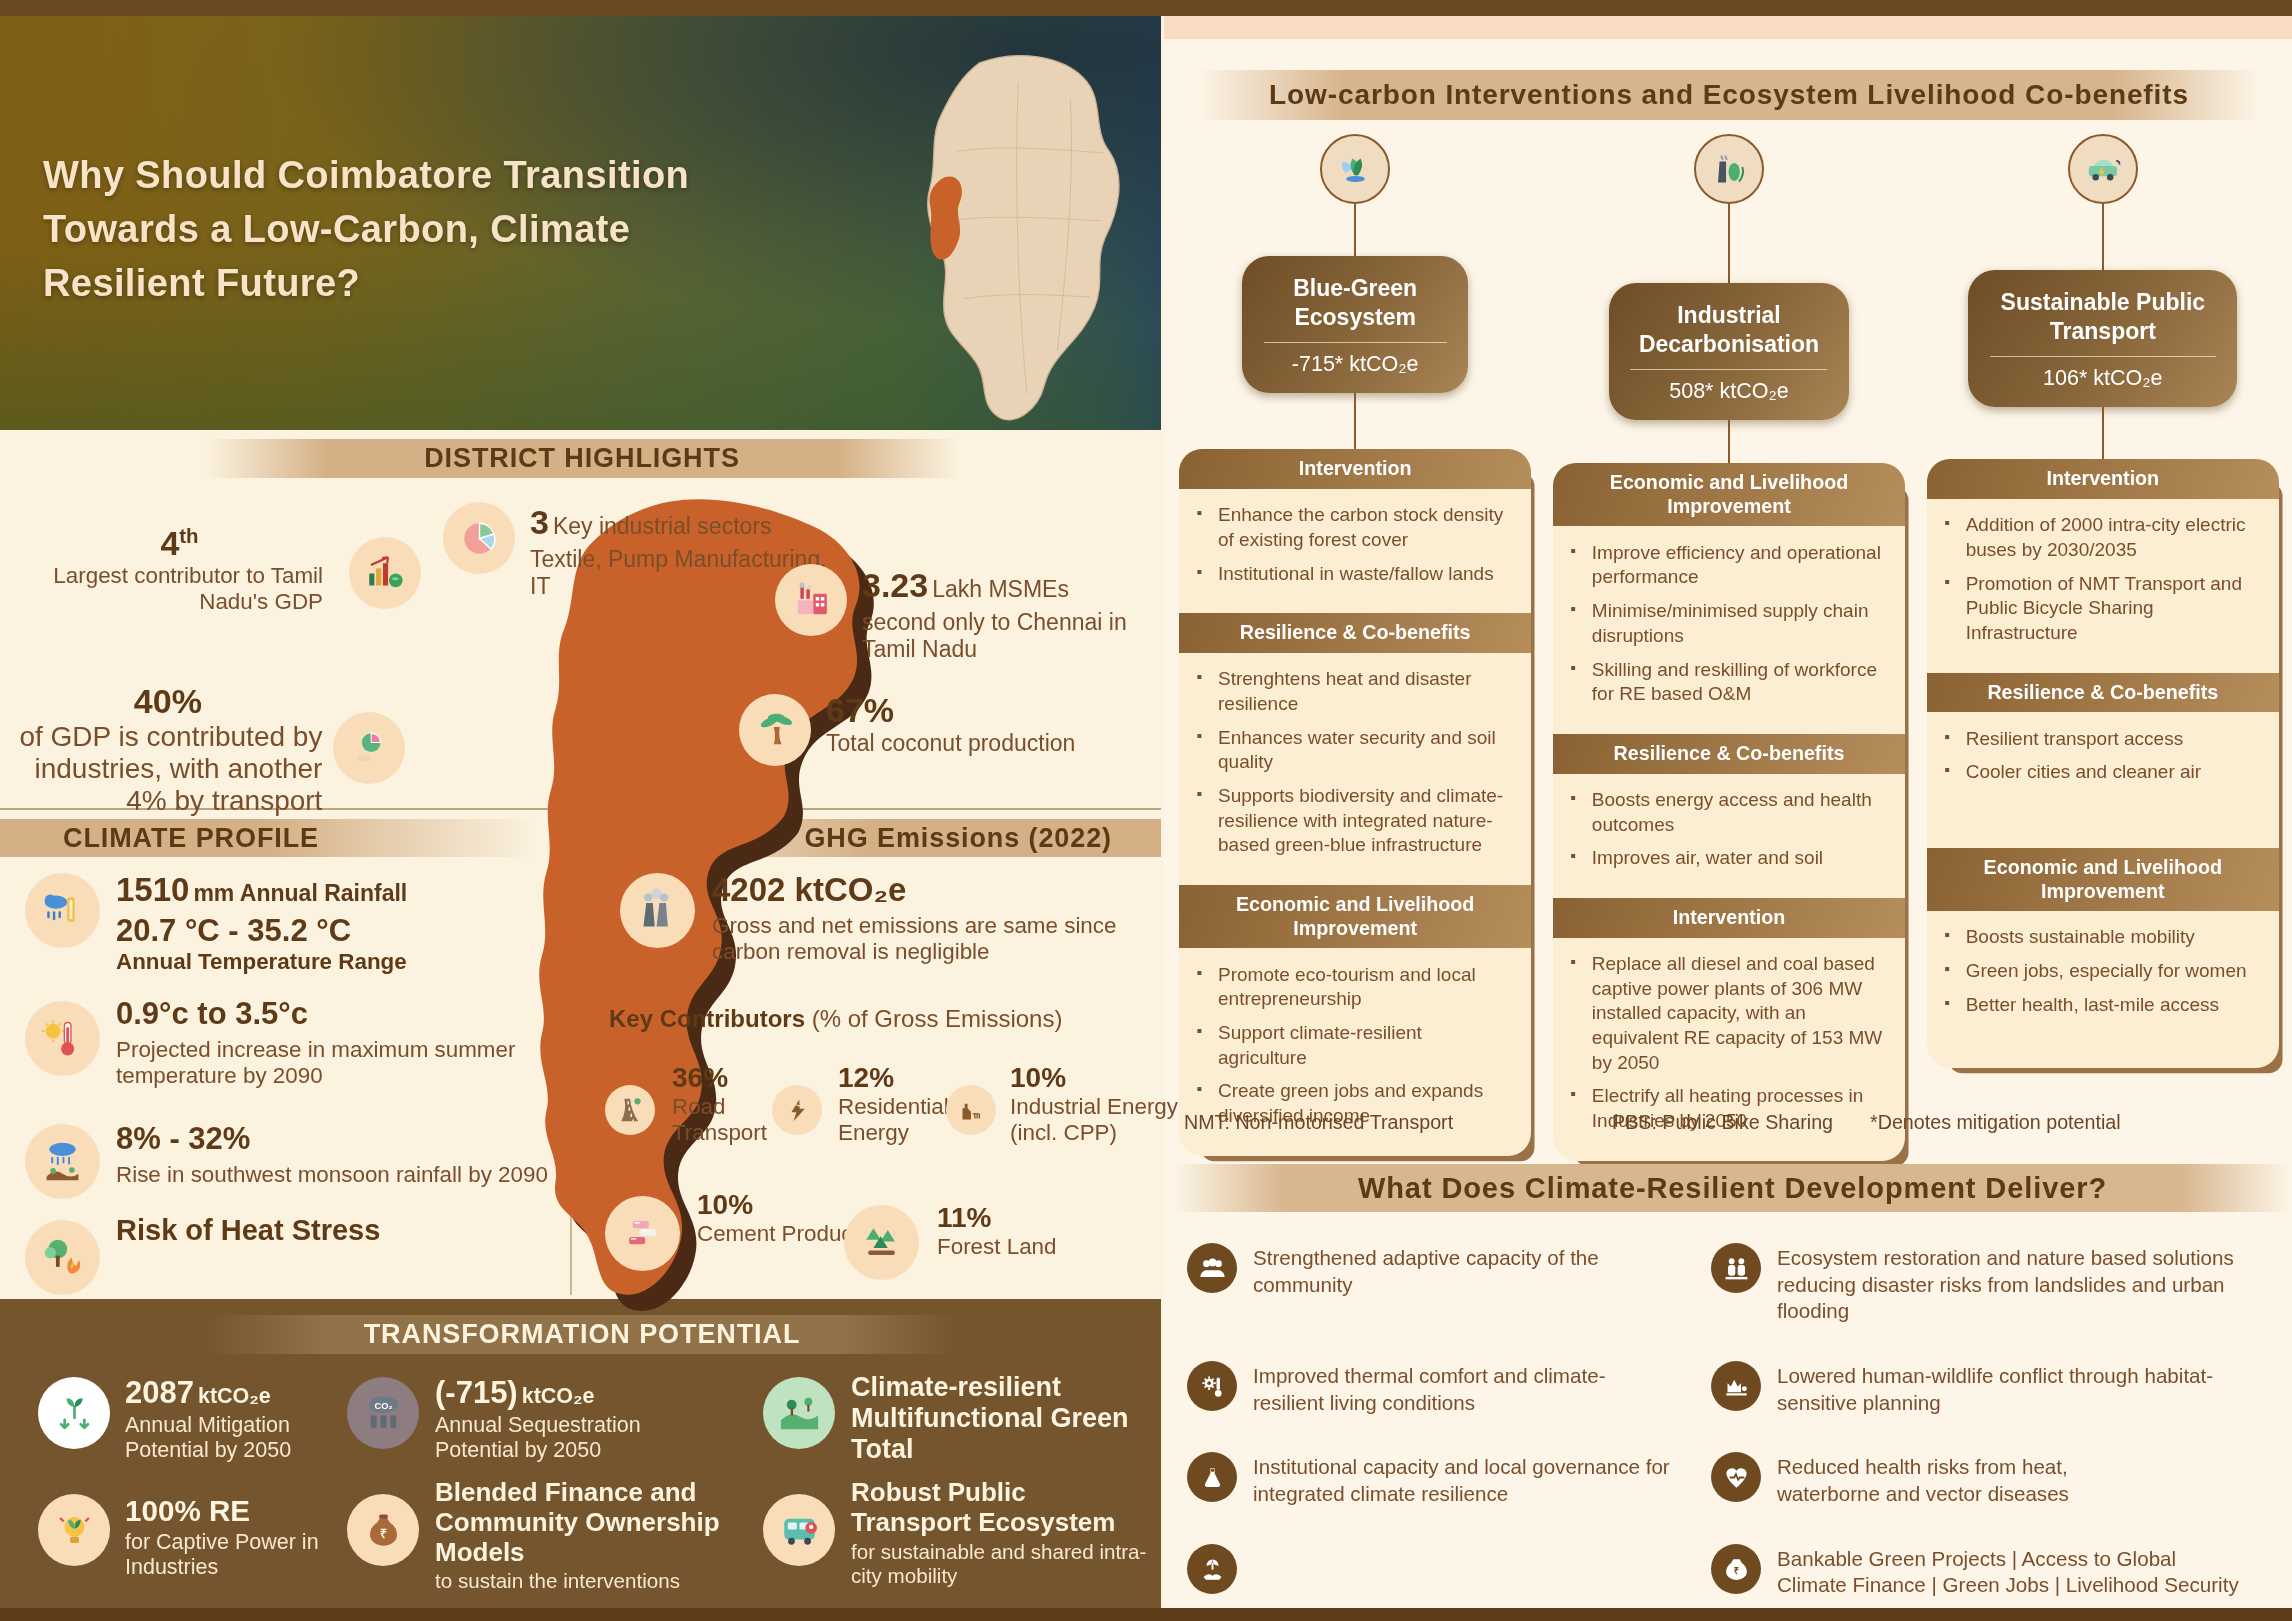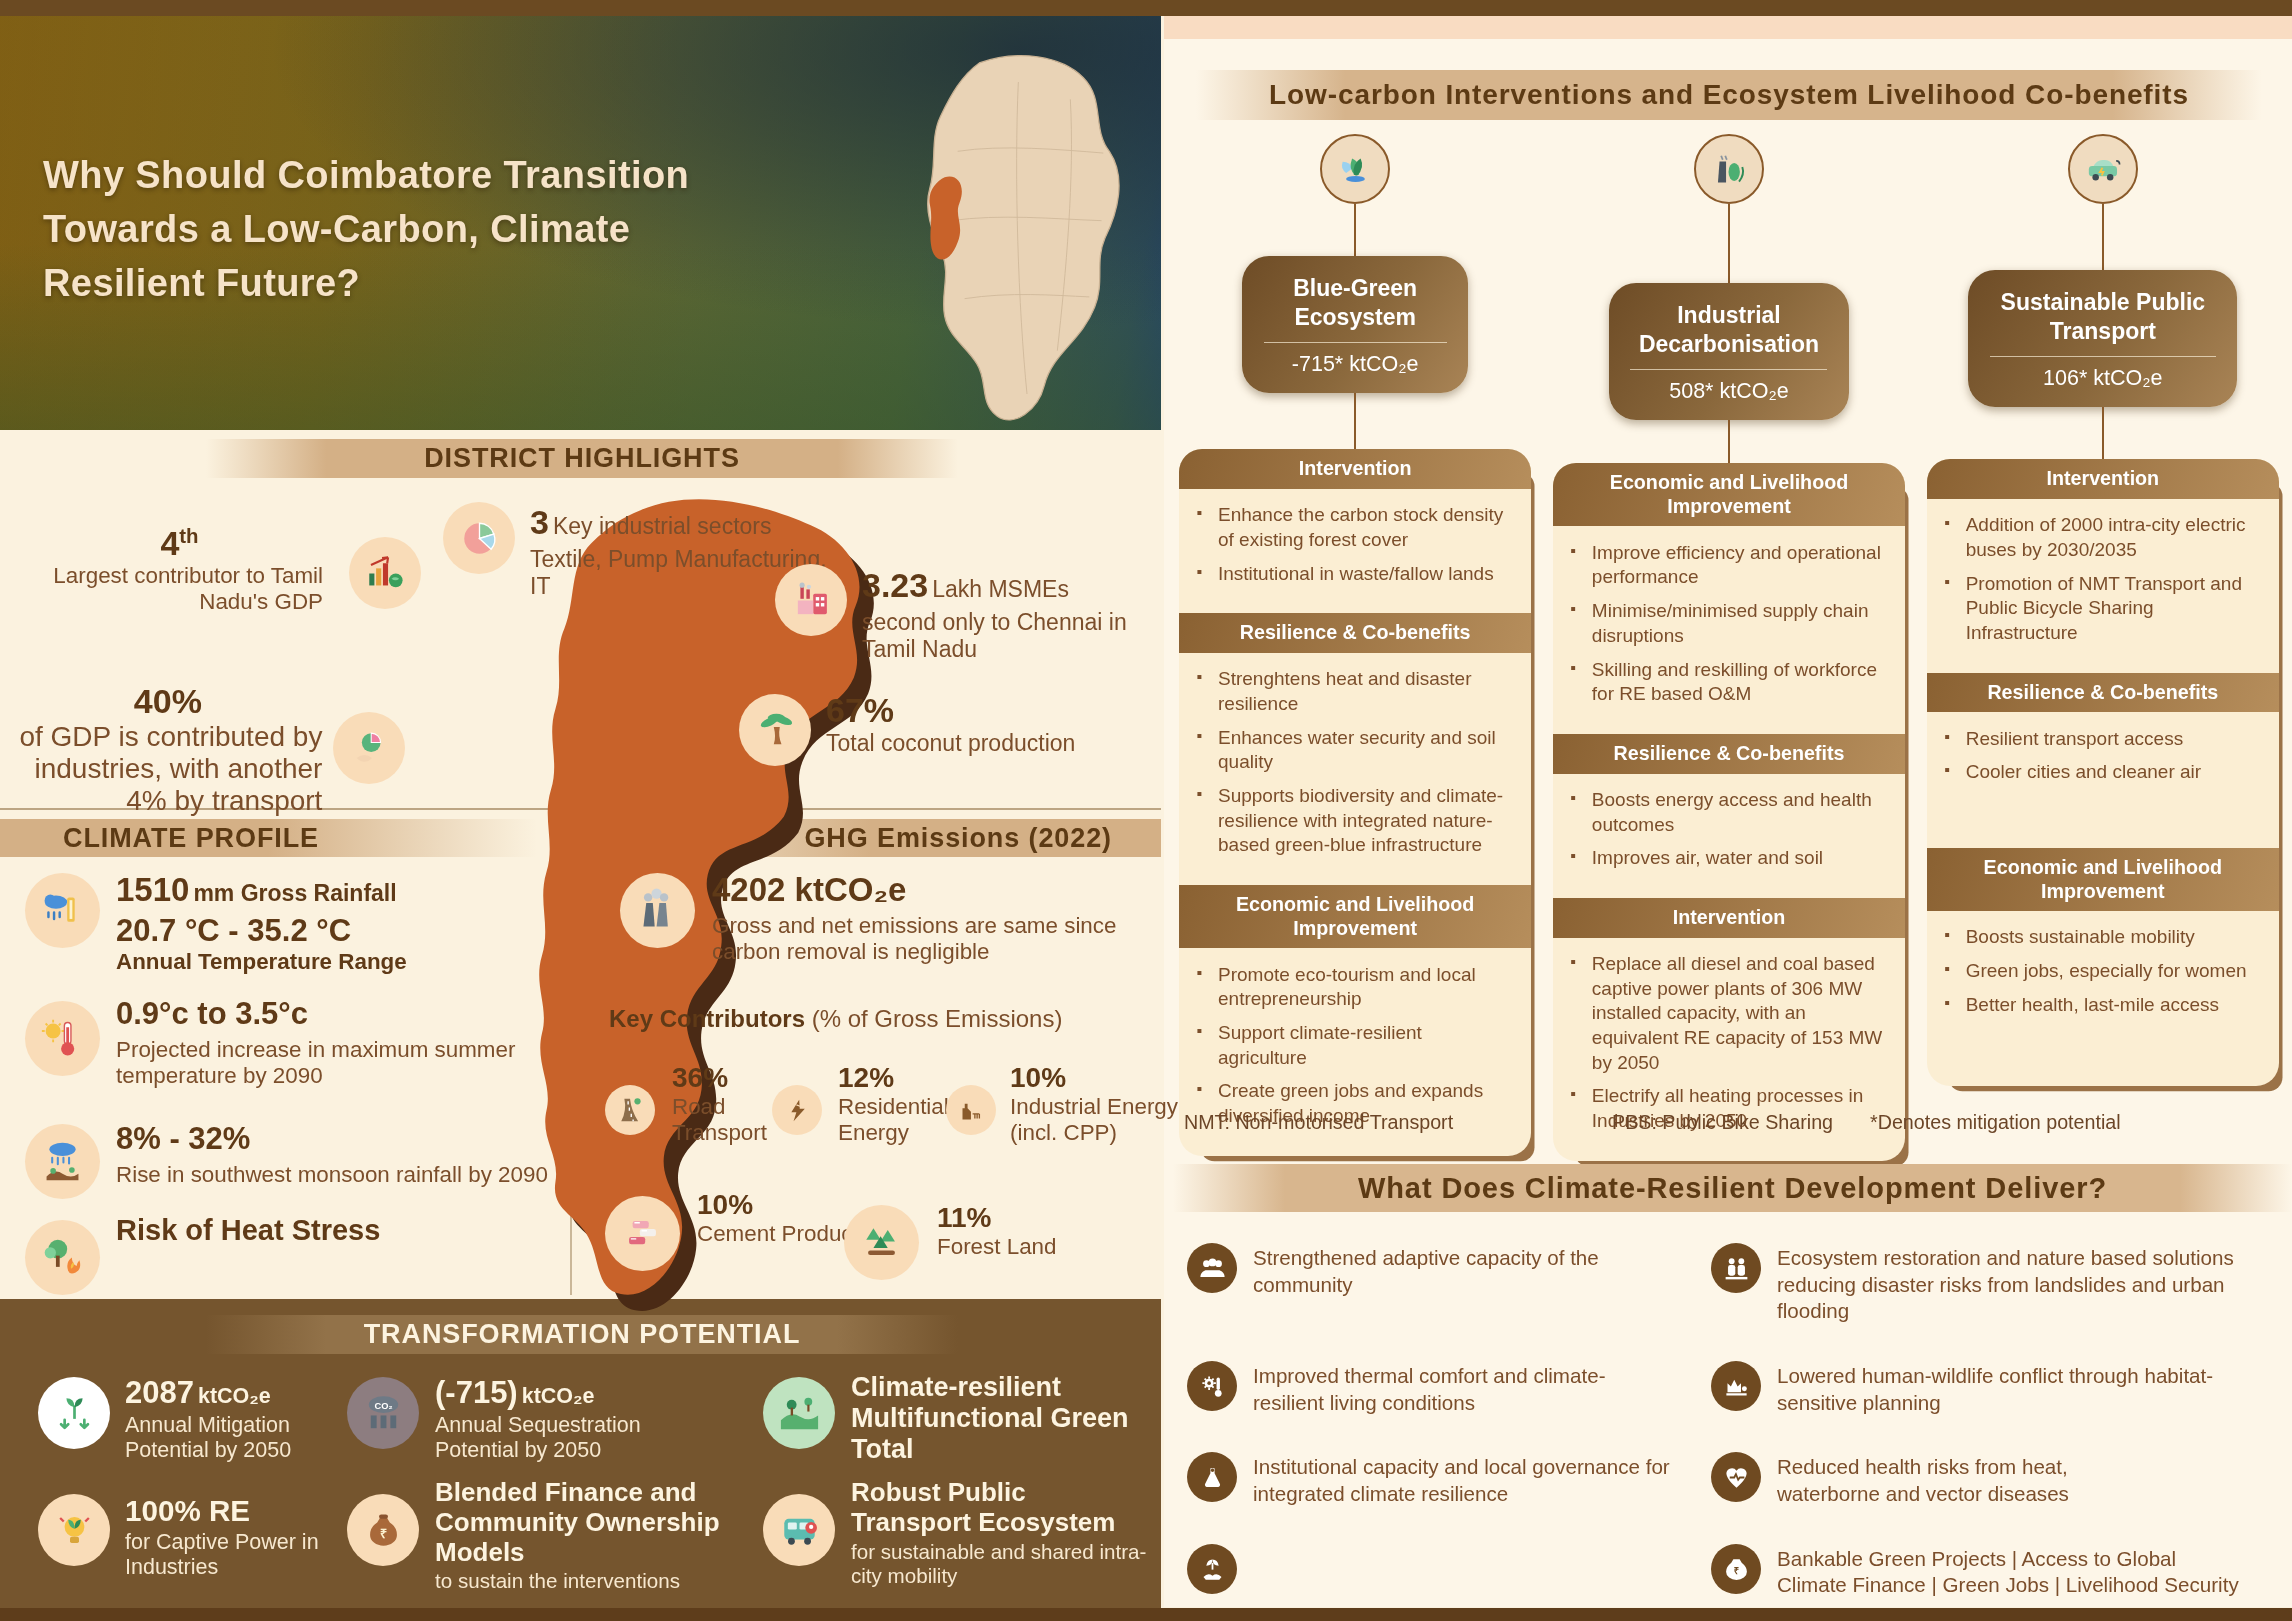--- a/index.html
+++ b/index.html
@@ -216,21 +216,21 @@
         <circle cx="11" cy="13" r="6" fill="#4a90d9"></circle>
         <g stroke="#3b7fc4" stroke-width="2.6" stroke-linecap="round">
           <path d="M9 26v5M15 26v7M21 26v5"></path>
         </g>
         <rect x="29" y="10" width="8" height="26" rx="2" fill="#f0c14b"></rect>
         <rect x="31.5" y="13" width="3" height="20" fill="#fdf2d0"></rect>
       </svg>
   </div>
   <div class="abs" style="left:116px; top:871px; width:448px;">
     <div><span class="brown-head" style="font-size:33px;">1510</span>
-    <span class="brown-head" style="font-size:23px;">mm Gross Rainfall</span></div>
+    <span class="brown-head" style="font-size:23px;">mm Annual Rainfall</span></div>
     <div class="brown-head" style="font-size:31px; margin-top:3.6px;">20.7 °C - 35.2 °C</div>
     <div class="brown-head" style="font-size:22.4px;">Annual Temperature Range</div>
   </div>
 
   <div class="abs circle c84" style="left:25px; top:1001px;">
     <svg width="45" height="45" viewBox="0 0 48 48">
         <circle cx="14" cy="16" r="8" fill="#f6c344"></circle>
         <g stroke="#f6c344" stroke-width="2">
           <path d="M14 4v3M14 25v3M2 16h3M23 16h3M6 8l2 2M22 8l-2 2"></path>
         </g>
@@ -552,21 +552,21 @@
         <ul>
           <li>Addition of 2000 intra-city electric buses by 2030/2035</li>
           <li>Promotion of NMT Transport and Public Bicycle Sharing Infrastructure</li>
         </ul>
         <div class="sec-bar">Resilience &amp; Co-benefits</div>
         <ul>
           <li>Resilient transport access</li>
           <li>Cooler cities and cleaner air</li>
         </ul>
         <div class="sec-bar gap40">Economic and Livelihood Improvement</div>
-        <ul style="padding-bottom:59px;">
+        <ul style="padding-bottom:41px;">
           <li>Boosts sustainable mobility</li>
           <li>Green jobs, especially for women</li>
           <li>Better health, last-mile access</li>
         </ul>
       </div>
     </div>
   </div>
 
   <div class="abs footnote" style="left:1184px; top:1111px;">NMT: Non-motorised Transport</div>
   <div class="abs footnote" style="left:1612px; top:1111px;">PBS: Public Bike Sharing</div>

